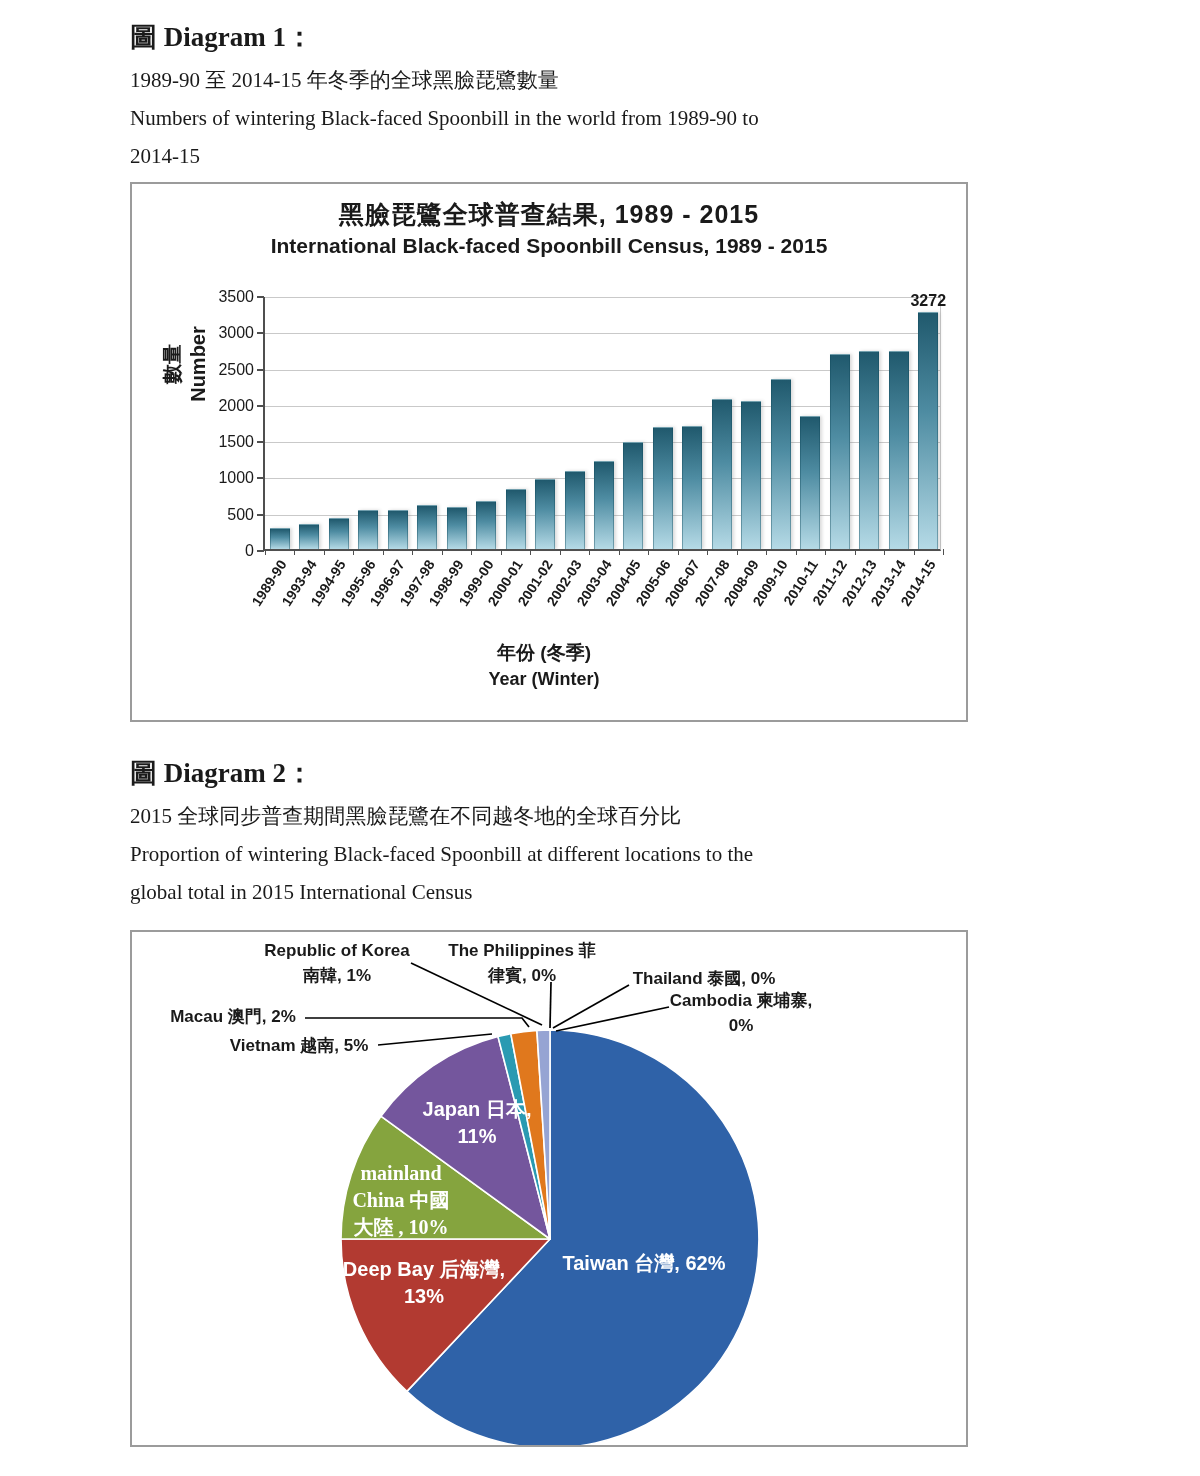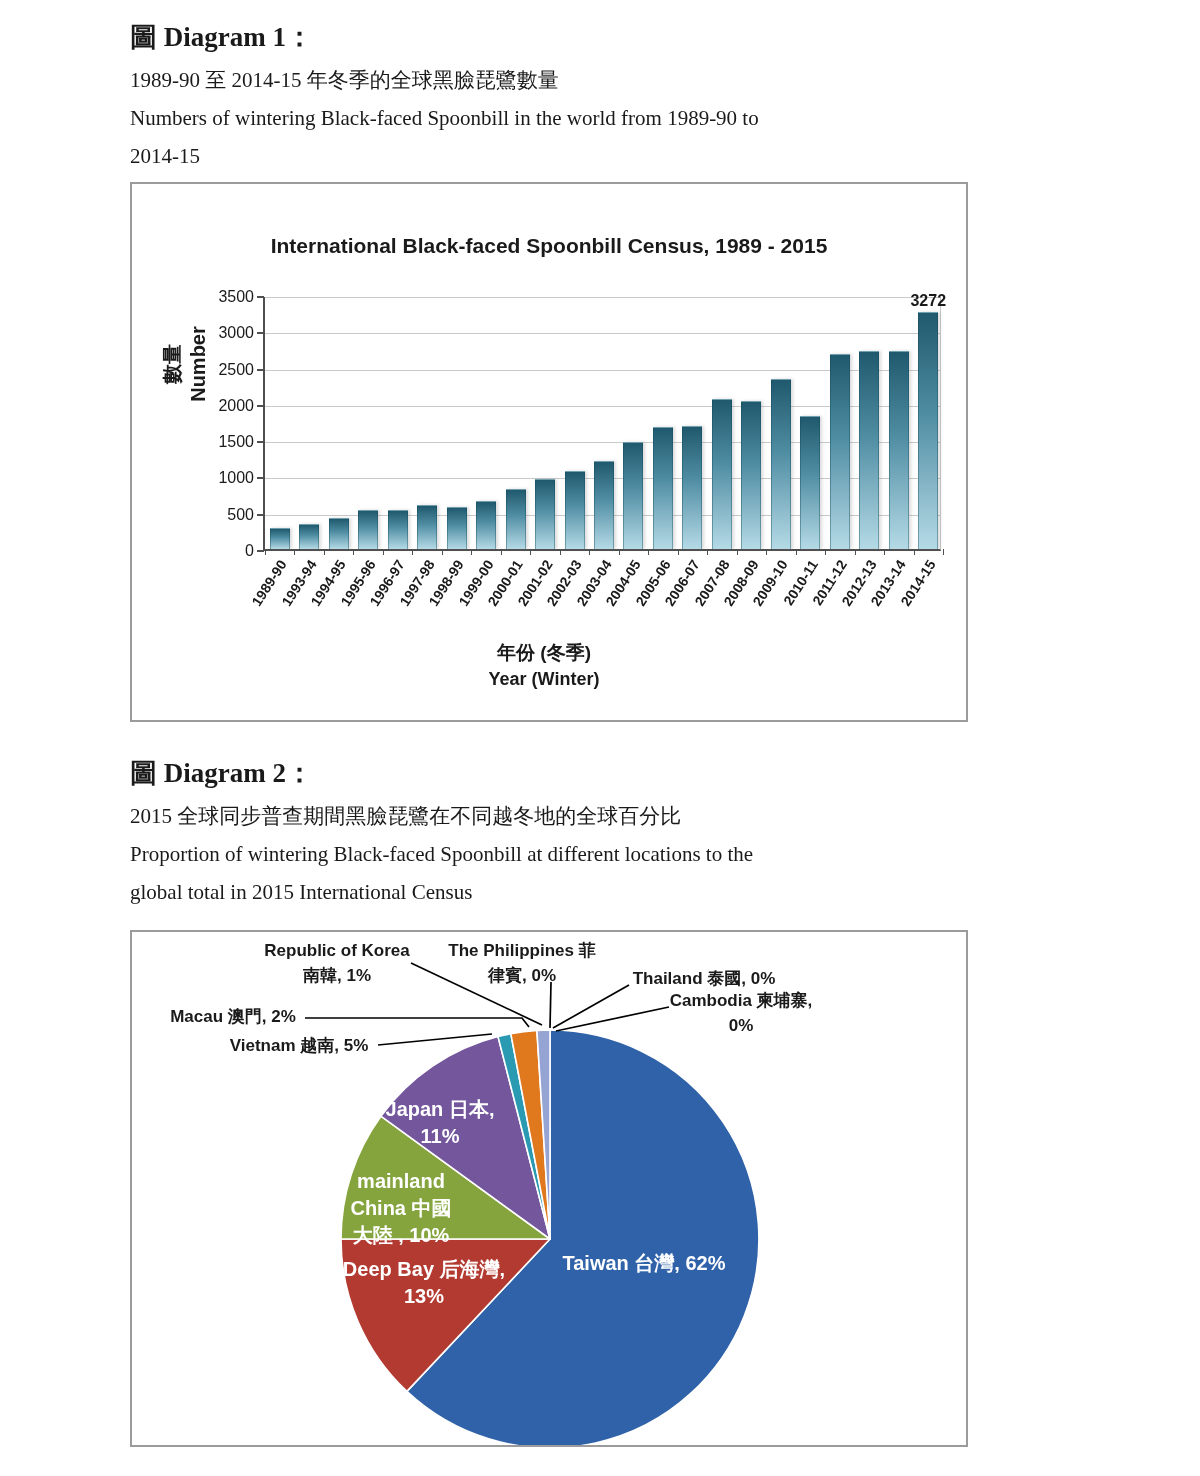--- a/index.html
+++ b/index.html
@@ -57,20 +57,21 @@
 <body>
 
 <div class="doc">
 
   <div class="heading serif">圖 Diagram 1：</div>
   <div class="caption-line serif">1989-90 至 2014-15 年冬季的全球黑臉琵鷺數量</div>
   <div class="caption-line serif">Numbers of wintering Black-faced Spoonbill in the world from 1989-90 to</div>
   <div class="caption-line serif">2014-15</div>
 
   <div class="chart-frame" id="frame1">
+    <div class="c1-title-zh">黑臉琵鷺全球普查結果, 1989 - 2015</div>
     <div class="c1-title-en">International Black-faced Spoonbill Census, 1989 - 2015</div>
     <div class="y-axis-title">
       <div class="y-axis-title-inner">
         <div>數量</div>
         <div>Number</div>
       </div>
     </div>
     <div id="plot">
         <div class="ytick-mark" style="top: 254px;"></div>
         <div class="ytick-label" style="top: 254px;">0</div>
@@ -194,26 +195,26 @@
         <polyline points="173,86 390,86 397,95" fill="none" stroke="#000000" stroke-width="1.7"></polyline>
         <polyline points="246,113 360,102" fill="none" stroke="#000000" stroke-width="1.7"></polyline>
       </svg>
       <div class="pie-label inside" style="left: 512px; top: 318px;">
         <div>Taiwan 台灣, 62%</div>
       </div>
       <div class="pie-label inside" style="left: 292px; top: 324px;">
         <div>Deep Bay 后海灣,</div>
         <div>13%</div>
       </div>
-      <div class="pie-label inside" style="left: 269px; top: 236px;">
+      <div class="pie-label inside" style="left: 269px; top: 228px; font-family: Liberation Serif, serif;">
         <div>mainland</div>
         <div>China 中國</div>
         <div>大陸 , 10%</div>
       </div>
-      <div class="pie-label inside" style="left: 308px; top: 164px;">
+      <div class="pie-label inside" style="left: 345px; top: 164px;">
         <div>Japan 日本,</div>
         <div>11%</div>
       </div>
       <div class="pie-label outside" style="left: 167px; top: 101px;">
         <div>Vietnam 越南, 5%</div>
       </div>
       <div class="pie-label outside" style="left: 101px; top: 72px;">
         <div>Macau 澳門, 2%</div>
       </div>
       <div class="pie-label outside" style="left: 205px; top: 6px;">

